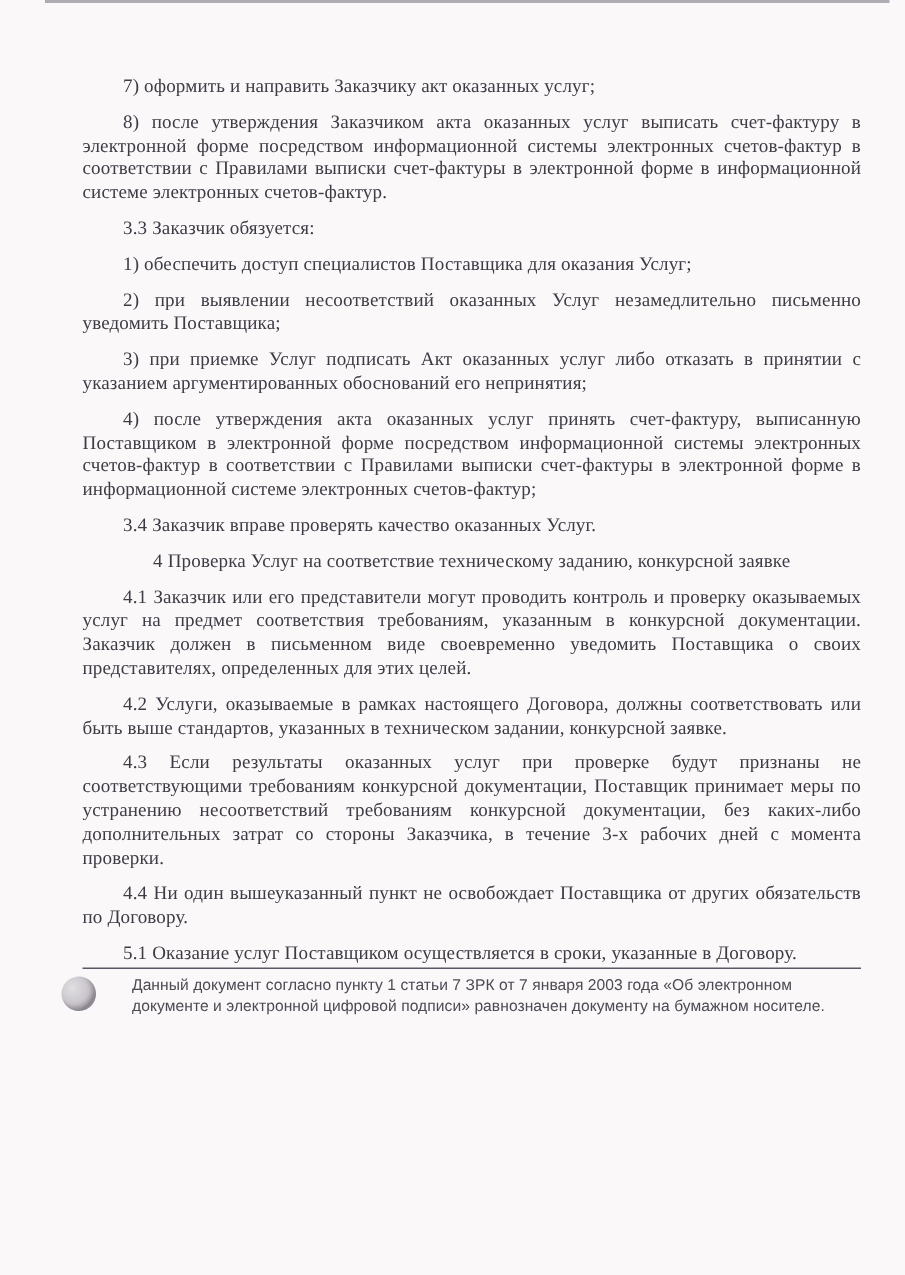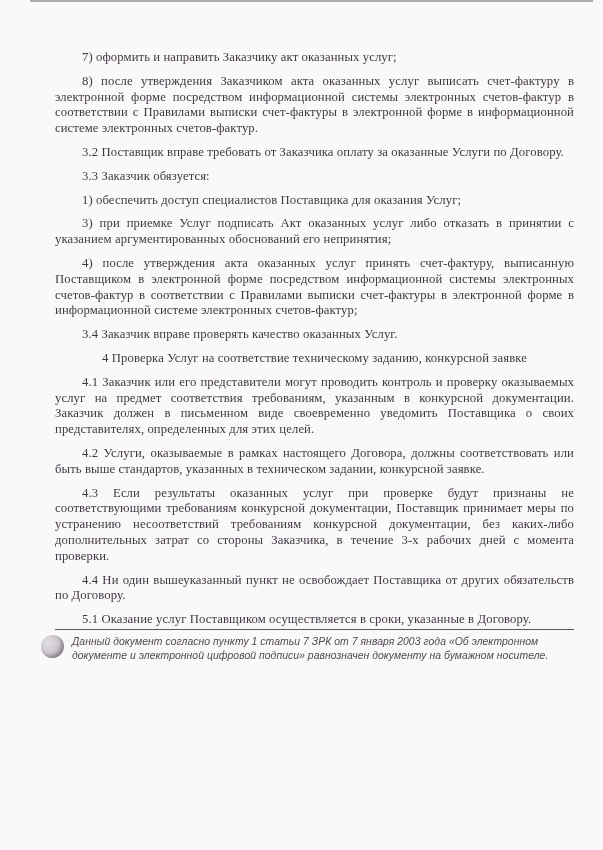--- a/index.html
+++ b/index.html
@@ -43,23 +43,22 @@
   }
   .doc p:last-child{margin-bottom:1px;}
   .footer-rule{
     border-top:1.2px solid var(--rule);
     height:0;
     margin:0 0 5px 0;
   }
   .footer{
     display:flex;
     align-items:flex-start;
-    gap:8px;
+    gap:24px;
     margin-left:-14px;
-    font-style:italic;
   }
   .stamp{
     width:23px;height:23px;
     border-radius:50%;
     background:radial-gradient(circle at 35% 30%, #e2dfe3 0%, #c6c2c8 55%, #a7a2aa 100%);
     box-shadow:inset -2px -3px 3px rgba(90,85,95,.45);
     flex:0 0 auto;
     position:relative;
     transform:rotate(-12deg);
     overflow:hidden;
@@ -84,23 +83,23 @@
 </style>
 </head>
 <body>
 
 <div class="scan-line-top"></div>
 
 <div class="page">
   <div class="doc">
       <p class="body">7) оформить и направить Заказчику акт оказанных услуг;</p>
       <p class="body">8) после утверждения Заказчиком акта оказанных услуг выписать счет-фактуру в электронной форме посредством информационной системы электронных счетов-фактур в соответствии с Правилами выписки счет-фактуры в электронной форме в информационной системе электронных счетов-фактур.</p>
-      <p class="body">3.2 Поставщик вправе требовать от Заказчика оплату за оказанные Услуги по Договору.</p>
       <p class="body">3.3 Заказчик обязуется:</p>
       <p class="body">1) обеспечить доступ специалистов Поставщика для оказания Услуг;</p>
+      <p class="body">2) при выявлении несоответствий оказанных Услуг незамедлительно письменно уведомить Поставщика;</p>
       <p class="body">3) при приемке Услуг подписать Акт оказанных услуг либо отказать в принятии с указанием аргументированных обоснований его непринятия;</p>
       <p class="body">4) после утверждения акта оказанных услуг принять счет-фактуру, выписанную Поставщиком в электронной форме посредством информационной системы электронных счетов-фактур в соответствии с Правилами выписки счет-фактуры в электронной форме в информационной системе электронных счетов-фактур;</p>
       <p class="body">3.4 Заказчик вправе проверять качество оказанных Услуг.</p>
       <p class="heading">4 Проверка Услуг на соответствие техническому заданию, конкурсной заявке</p>
       <p class="body">4.1 Заказчик или его представители могут проводить контроль и проверку оказываемых услуг на предмет соответствия требованиям, указанным в конкурсной документации. Заказчик должен в письменном виде своевременно уведомить Поставщика о своих представителях, определенных для этих целей.</p>
       <p class="body">4.2 Услуги, оказываемые в рамках настоящего Договора, должны соответствовать или быть выше стандартов, указанных в техническом задании, конкурсной заявке.</p>
       <p class="body">4.3 Если результаты оказанных услуг при проверке будут признаны не соответствующими требованиям конкурсной документации, Поставщик принимает меры по устранению несоответствий требованиям конкурсной документации, без каких-либо дополнительных затрат со стороны Заказчика, в течение 3-х рабочих дней с момента проверки.</p>
       <p class="body">4.4 Ни один вышеуказанный пункт не освобождает Поставщика от других обязательств по Договору.</p>
       <p class="body">5.1 Оказание услуг Поставщиком осуществляется в сроки, указанные в Договору.</p>
     </div>

